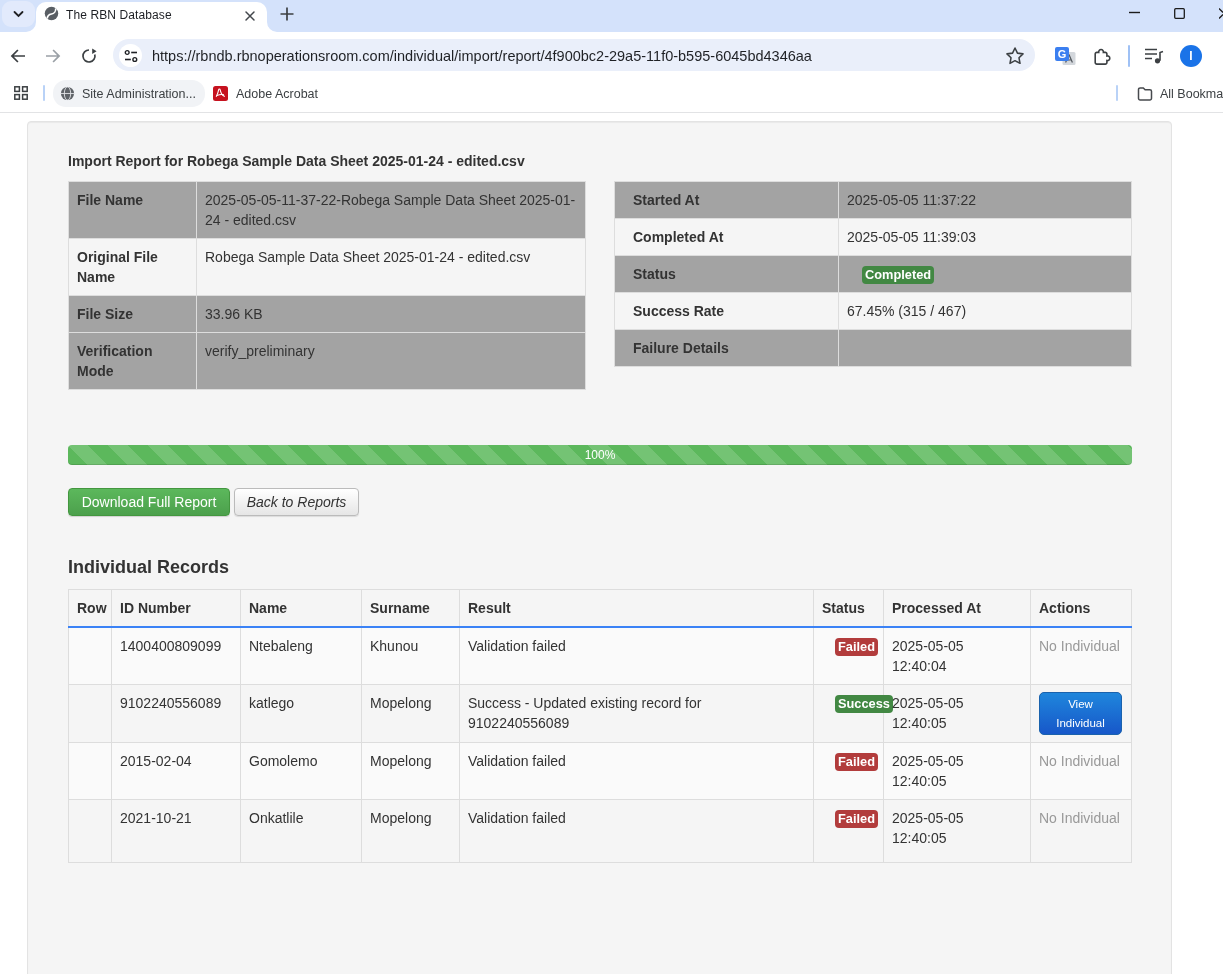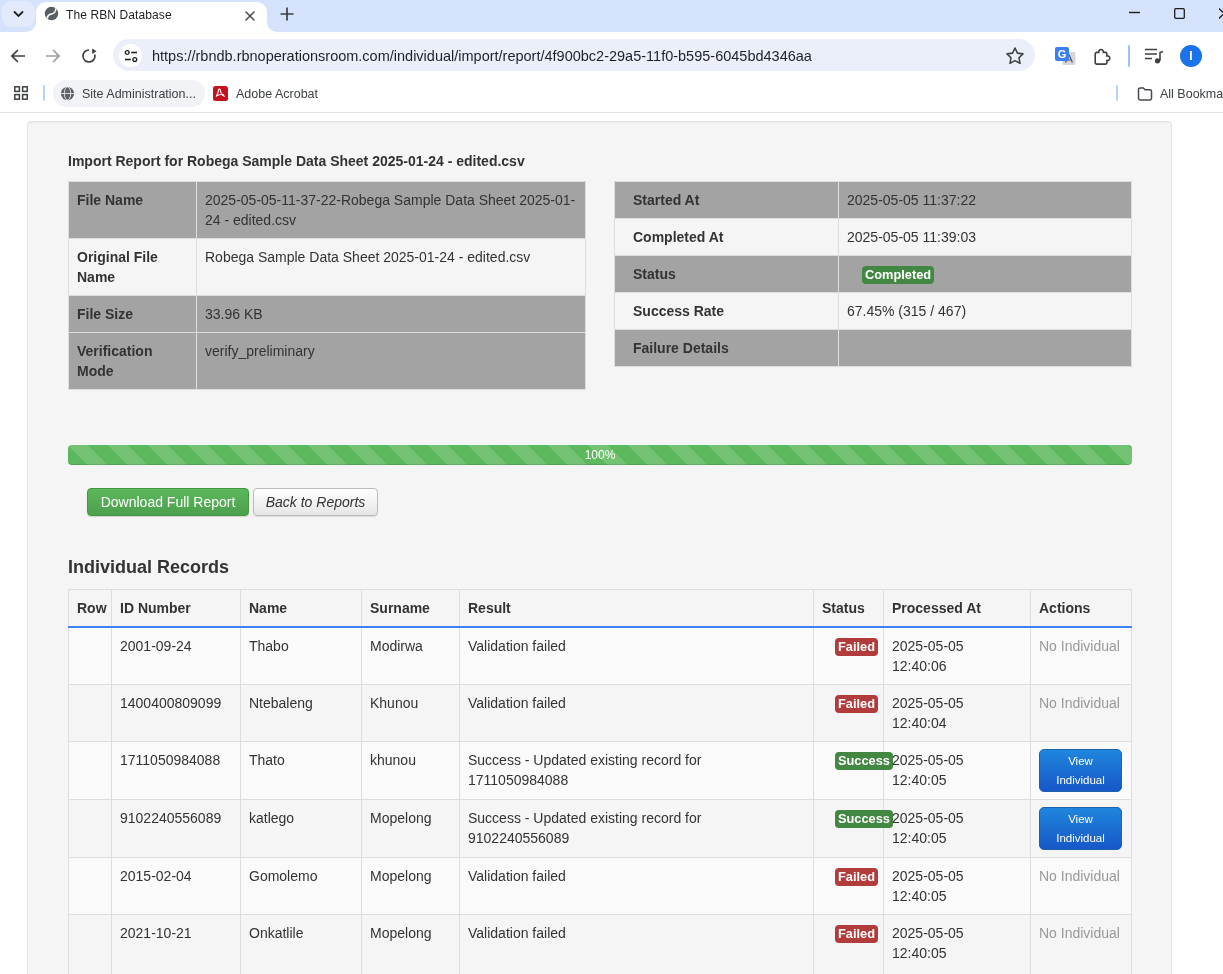--- a/index.html
+++ b/index.html
@@ -31,21 +31,21 @@
 #tableL { left:40px; top:59px; width:518px; }
 #tableL td.lbl { width:128px; }
 #tableR { left:586px; top:59px; width:518px; }
 #tableR td.lbl { width:224px;padding-left:18px; }
 .badge { display:inline-block; background:#428843; color:#fff; font-weight:bold; font-size:12.8px; line-height:14px; padding:2px 3px; border-radius:4px;margin-left:15px; }
 .badge.red { background:#b23c3c; }
 #progress { position:absolute; left:40px; top:323px; width:1064px; height:20px; border-radius:4px; background:#5cb85c;
   background-image:linear-gradient(45deg, rgba(255,255,255,0.15) 25%, transparent 25%, transparent 50%, rgba(255,255,255,0.15) 50%, rgba(255,255,255,0.15) 75%, transparent 75%, transparent);
   background-size:40px 40px; box-shadow:inset 0 -1px 0 rgba(0,0,0,0.12);
   text-align:center; color:#fff; font-size:12px; line-height:20px; }
-.btn { position:absolute; top:366px; height:28px; border-radius:4px; font-size:14px; font-weight:normal; text-align:center; line-height:26px; font-family:"Liberation Sans",sans-serif;margin-left:19px; }
+.btn { position:absolute; top:366px; height:28px; border-radius:4px; font-size:14px; font-weight:normal; text-align:center; line-height:26px; font-family:"Liberation Sans",sans-serif; }
 #btn-dl { left:40px; width:162px; background:linear-gradient(#5cb85c,#4ca04c); border:1px solid #43973f; color:#fff; box-shadow:0 1px 1px rgba(0,0,0,0.15); }
 #btn-back { left:206px; width:125px; background:linear-gradient(#ffffff,#e6e6e6); border:1px solid #bbb; color:#333; box-shadow:0 1px 1px rgba(0,0,0,0.1);font-style:italic; }
 #h-records { position:absolute; left:40px; top:435px; font-size:18px; font-weight:bold; color:#333; }
 #rectable { left:40px; top:467px; width:1064px; table-layout:fixed; }
 #rectable td, #rectable th { border:1px solid #ddd; padding:8px; line-height:20px; vertical-align:top; text-align:left; font-size:14px; }
 #rectable th { border-bottom:2px solid #3b82f6; }
 #rectable td:nth-child(7) { padding-right:14px; }
 #rectable td:nth-child(6) { padding-left:6px; }
 #rectable tr:last-child td { padding-bottom:14px; }
 #rectable tr:nth-child(even) td { background:#fafafa; }
@@ -214,49 +214,27 @@
             <th style="width:129px">ID Number</th>
             <th style="width:121px">Name</th>
             <th style="width:98px">Surname</th>
             <th style="width:354px">Result</th>
             <th style="width:70px">Status</th>
             <th style="width:147px">Processed At</th>
             <th style="width:101px">Actions</th>
     </tr>
     <tr>
             <td></td>
-            <td>2001-09-24</td>
-            <td>Thabo</td>
-            <td>Modirwa</td>
-            <td>Validation failed</td>
-            <td><span class="badge red">Failed</span></td>
-            <td>2025-05-05 12:40:06</td>
-            <td class="muted">No Individual</td>
-          </tr>
-    <tr>
-            <td></td>
             <td>1400400809099</td>
             <td>Ntebaleng</td>
             <td>Khunou</td>
             <td>Validation failed</td>
             <td><span class="badge red">Failed</span></td>
             <td>2025-05-05 12:40:04</td>
             <td class="muted">No Individual</td>
-          </tr>
-    <tr>
-            <td></td>
-            <td>1711050984088</td>
-            <td>Thato</td>
-            <td>khunou</td>
-            <td>Success - Updated existing record for 1711050984088</td>
-            <td><span class="badge">Success</span></td>
-            <td>2025-05-05 12:40:05</td>
-            <td class="btncell">
-              <span class="vbtn">View<br>Individual</span>
-            </td>
           </tr>
     <tr>
             <td></td>
             <td>9102240556089</td>
             <td>katlego</td>
             <td>Mopelong</td>
             <td>Success - Updated existing record for 9102240556089</td>
             <td><span class="badge">Success</span></td>
             <td>2025-05-05 12:40:05</td>
             <td class="btncell">

